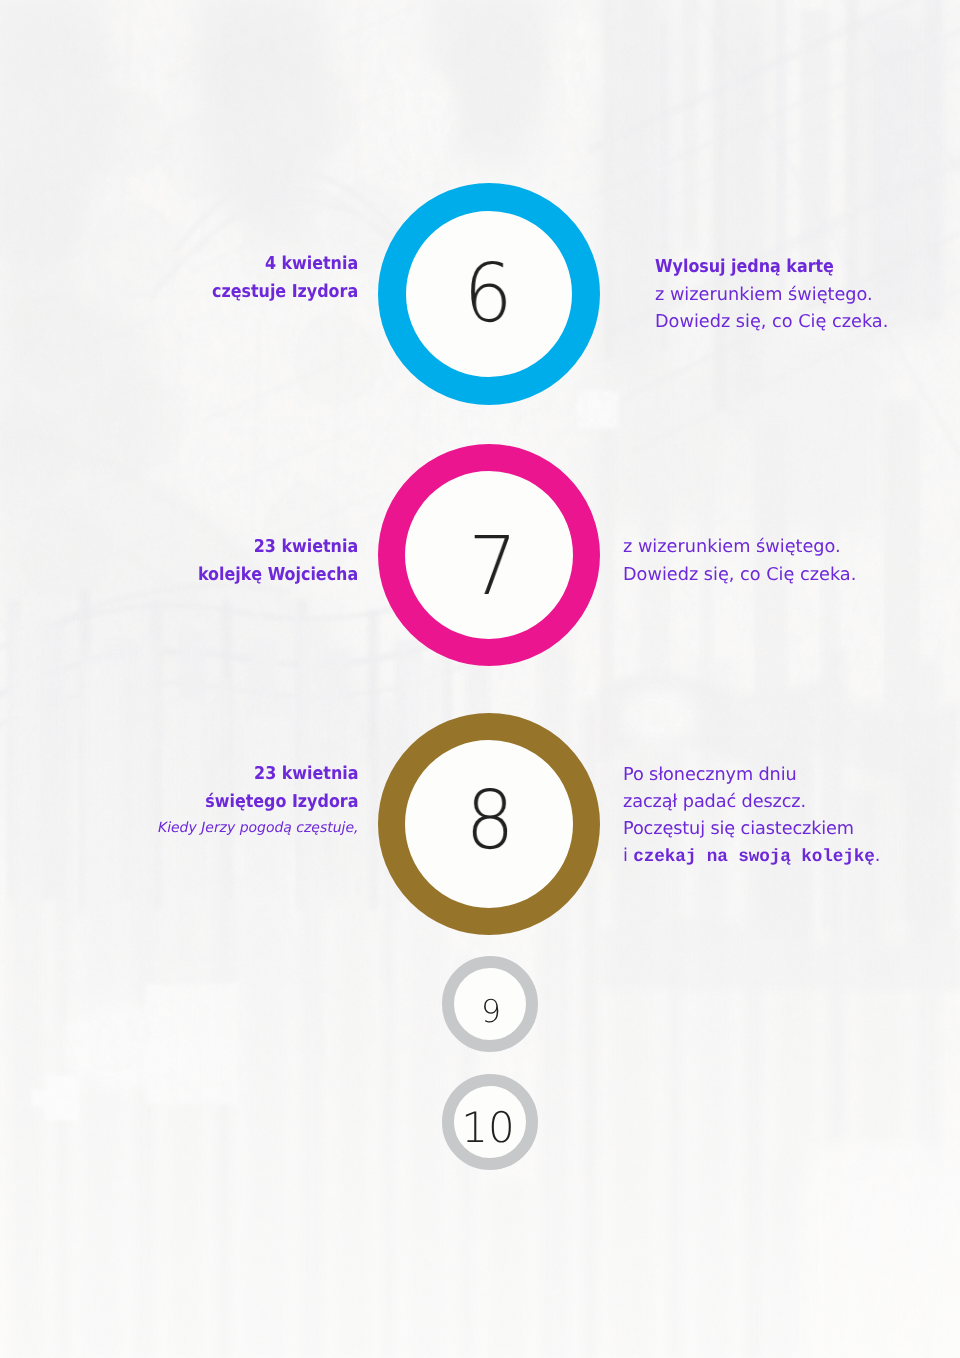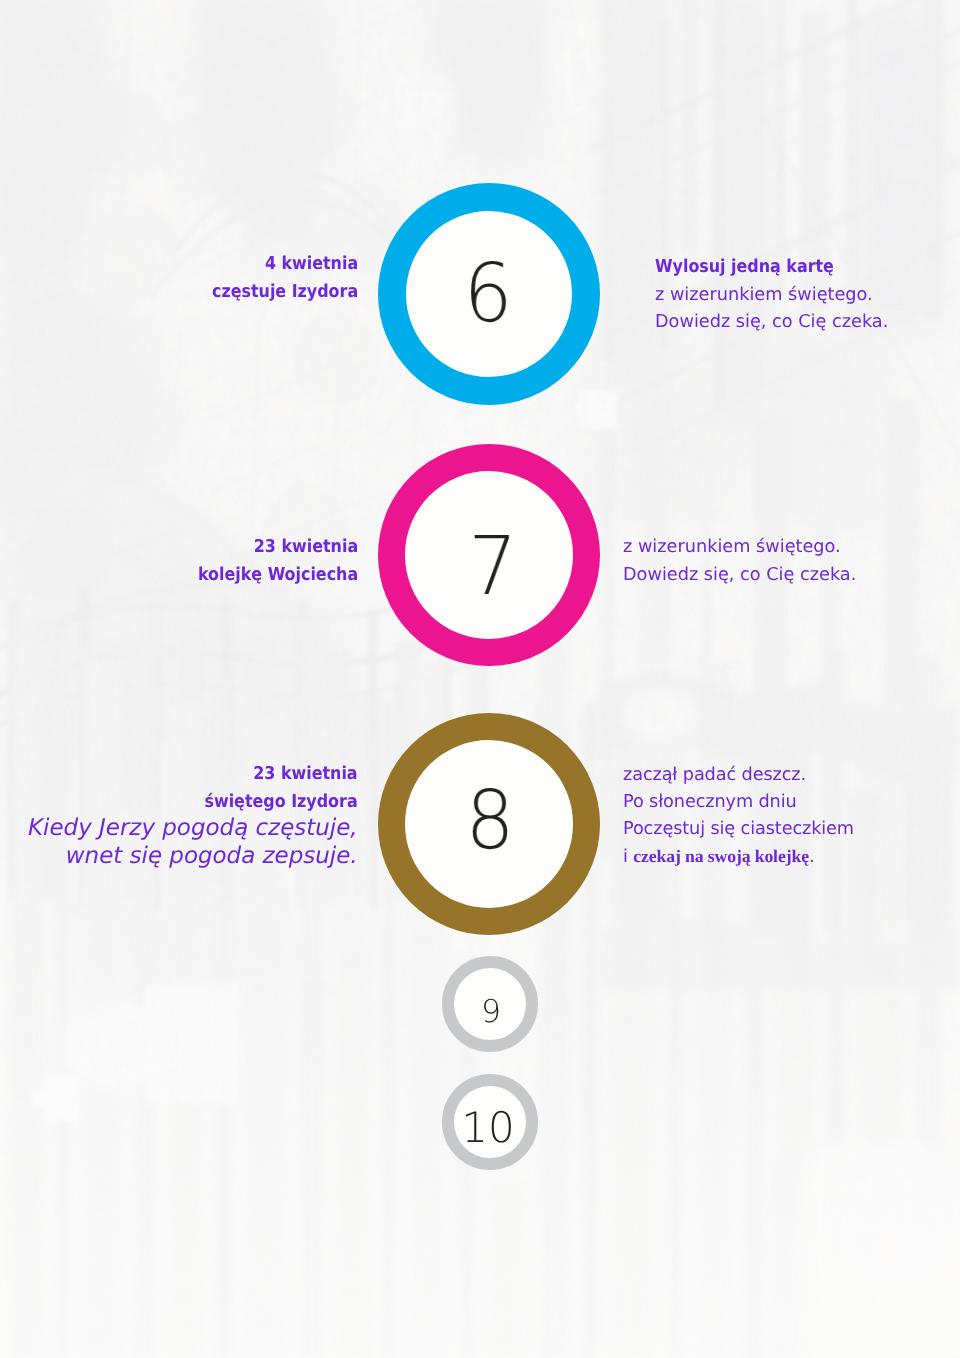--- a/index.html
+++ b/index.html
@@ -13,22 +13,22 @@
   .content{position:absolute;left:0;top:0;width:960px;height:1358px;}
 
   .ring{position:absolute;border-radius:50%;background:#fdfdfc;box-sizing:border-box;}
   .ring .num{position:absolute;left:0;top:0;width:100%;height:100%;will-change:transform;
      display:flex;align-items:center;justify-content:center;
      font-weight:300;color:#212121;line-height:1;}
 
   .txt{position:absolute;color:#6d28d9;transform:translateZ(0);will-change:transform;}
   .txt .ln{white-space:nowrap;}
   .b{font-weight:700;font-family:"DejaVu Sans Condensed","DejaVu Sans",sans-serif;}
-  b{font-weight:700;font-family:Liberation Serif, serif;margin-top:44px;}
-  .i{font-style:italic;font-size:23px;letter-spacing:-0.02px;position:relative;top:-2.5px;}
+  b{font-weight:700;font-family:Liberation Mono, monospace;margin-top:44px;}
+  .i{font-style:italic;font-size:14px;letter-spacing:-0.02px;position:relative;top:-2.5px;}
 </style>
 </head>
 <body>
 
 <div class="page">
   <div class="bg">
 <svg width="960" height="1358" viewBox="0 0 960 1358" xmlns="http://www.w3.org/2000/svg">
 <defs>
 <filter id="grain" x="-3%" y="-3%" width="106%" height="106%">
   <feTurbulence type="fractalNoise" baseFrequency="0.055 0.014" numOctaves="4" seed="13" result="n"></feTurbulence>
@@ -305,25 +305,24 @@
       <div class="ln">Dowiedz się, co Cię czeka.</div>
     </div>
 
     <div class="ring" style="left: 378px; top: 713px; width: 222px; height: 222px; border-width: 27px; border-style: solid; border-color: rgb(150, 117, 42);">
       <div class="num" style="font-size:81px;transform:scaleX(0.95) translate(1px,-3px);">8</div>
     </div>
     <div class="txt" style="right:602px;top:760px;text-align:right;font-size:17.7px;line-height:28px;">
       <div class="ln b">23 kwietnia</div>
       <div class="ln b">świętego Izydora</div>
       <div class="ln i">Kiedy Jerzy pogodą częstuje,</div>
-      <div class="ln i">wnet się pogoda zepsuje.</div>
     </div>
     <div class="txt" style="left:623px;top:761.5px;font-size:17.7px;line-height:27.1px;letter-spacing:-0.12px;">
+      <div class="ln">Po słonecznym dniu</div>
       <div class="ln">zaczął padać deszcz.</div>
-      <div class="ln">Po słonecznym dniu</div>
       <div class="ln">Poczęstuj się ciasteczkiem</div>
       <div class="ln"><span>i </span><b>czekaj na swoją kolejkę</b><span>.</span></div>
     </div>
 
     <div class="ring" style="left: 442px; top: 956px; width: 96px; height: 96px; border-width: 12px; border-style: solid; border-color: rgb(199, 200, 201);">
       <div class="num" style="font-size:31.5px;transform:translate(1px,9px);">9</div>
     </div>
     <div class="ring" style="left: 442px; top: 1074px; width: 96px; height: 96px; border-width: 12px; border-style: solid; border-color: rgb(199, 200, 201);">
       <div class="num" style="font-size:42px;transform:translate(-2px,5.5px);">10</div>
     </div>

